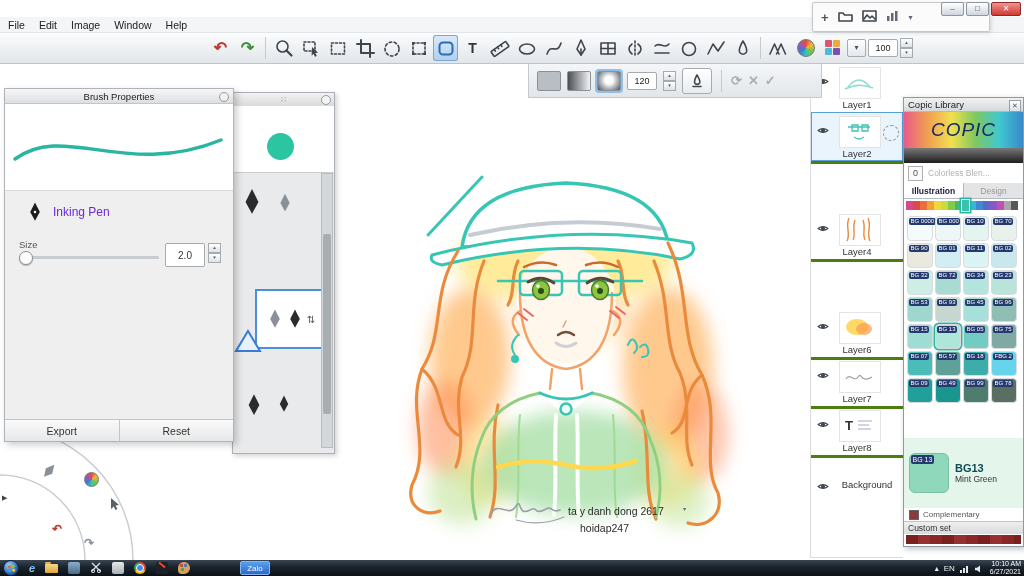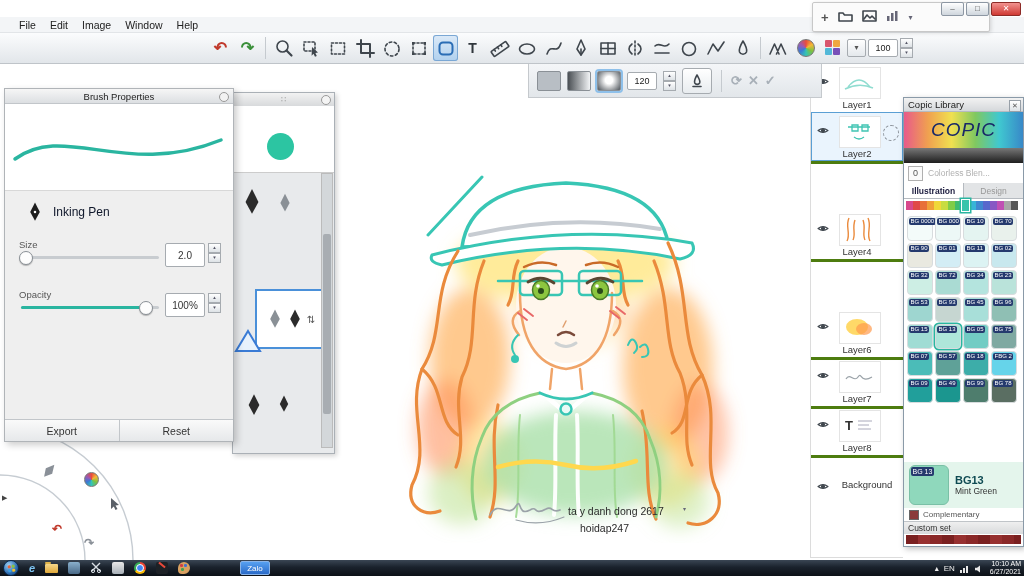--- a/index.html
+++ b/index.html
@@ -5,21 +5,21 @@
   html,body{margin:0;padding:0}
   body{font-family:"Liberation Sans",sans-serif;background:#9aa0a6}
   .screen{position:relative;width:1024px;height:576px;background:#fff;overflow:hidden}
 
   
   .titlebar{position:absolute;left:0;top:0;right:0;height:17px;background:linear-gradient(#f6f9fc,#dde6ef);border-bottom:1px solid #c3ccd6;display:flex;align-items:center;gap:5px;padding-left:5px;font-size:10.5px;color:#1a1a1a;z-index:20}
   .app-ico{width:10px;height:10px;background:linear-gradient(135deg,#26c2a8,#1187b5);border-radius:2px;flex:none}
   .win-btns{position:absolute;right:3px;top:2px;display:flex;gap:2px;z-index:60}
   .win-btn{width:21px;height:12px;border:1px solid #8d97a3;border-radius:2px;background:linear-gradient(#fff,#cfd6dd);color:#444;font-size:8px;line-height:11px;text-align:center}
   .win-btn.close{width:28px;background:linear-gradient(#f2928f,#cf3a34);border-color:#8d2b27;color:#fff}
-  .menubar{position:absolute;left:0;top:17px;right:0;height:15px;background:#f3f5f7;border-bottom:1px solid #e2e5e8;display:flex;align-items:center;padding-left:12px;font-size:10.5px;color:#222;z-index:19}
+  .menubar{position:absolute;left:0;top:17px;right:0;height:15px;background:#f3f5f7;border-bottom:1px solid #e2e5e8;display:flex;align-items:center;padding-left:1px;font-size:10.5px;color:#222;z-index:19}
   .menu-item{padding:0 7px}
 
   
   .toolbar{position:absolute;left:0;top:32px;right:0;height:31px;background:linear-gradient(#fcfdfe,#e2e6ea);border-bottom:1px solid #bfc4c9;display:flex;align-items:center;padding-left:208px;gap:2px;z-index:10}
   .tbtn{width:25px;height:26px;display:flex;align-items:center;justify-content:center;border-radius:3px;flex:none}
   .tbtn.sel{background:linear-gradient(#dceaf8,#b0d0ee);box-shadow:inset 0 0 0 1px #7aa7d4}
   .tsep{width:1px;height:22px;background:#c5cacf;margin:0 3px;flex:none}
   .ic{stroke:#3f464d;fill:none;stroke-width:1.6;stroke-linecap:round;stroke-linejoin:round}
   .glyph{font-size:16px;font-weight:bold;line-height:1}
   .glyph.red{color:#c0392b}.glyph.green{color:#3a8f3a}
@@ -64,21 +64,21 @@
   .pal-scroll{position:absolute;right:1px;top:80px;bottom:5px;width:10px;background:#d3d7da;border:1px solid #bbb}
   .pal-thumbtrack{position:absolute;left:1px;right:1px;top:60px;height:180px;background:#a8adb2;border-radius:2px}
   .pal-item{position:absolute}
 
   
   .props{position:absolute;left:4px;top:88px;width:228px;height:352px;background:#efefef;border:1px solid #b0b4b8;box-shadow:3px 3px 7px rgba(0,0,0,.2);z-index:16;font-size:10px;color:#333}
   .props-head{height:14px;background:linear-gradient(#f6f6f6,#dcdfe2);border-bottom:1px solid #c2c6ca;display:flex;align-items:center;justify-content:center;font-size:9.5px;color:#222;position:relative}
   .props-head .pdot{position:absolute;right:4px;top:2.5px;width:8px;height:8px;border:1px solid #999;border-radius:50%;background:#f2f2f2}
   .stroke-preview{height:86px;background:#fff;border-bottom:1px solid #d8d8d8}
   .brushname{display:flex;align-items:center;gap:10px;padding:10px 0 10px 22px}
-  .brushname .bn{font-size:12px;color:#0f172a}
+  .brushname .bn{font-size:12px;color:#6d28d9}
   .prow{padding:6px 14px 2px 14px;position:relative}
   .plabel{font-size:9.5px;color:#555;margin-bottom:6px}
   .ptrack{position:relative;width:138px;height:3px;background:#c8ccd0;border-radius:2px;margin:6px 0 8px 2px}
   .ptrack .fillpart{position:absolute;left:0;top:0;height:3px;background:#2ab5a0;border-radius:2px}
   .knob{position:absolute;top:-5px;width:12px;height:12px;border-radius:50%;background:#fdfdfd;border:1px solid #8a9096;box-shadow:0 1px 1px rgba(0,0,0,.25)}
   .pval{position:absolute;right:28px;top:10px;width:38px;height:22px;background:#fff;border:1px solid #a6abb0;border-radius:2px;display:flex;align-items:center;justify-content:center;font-size:10px}
   .pspin{position:absolute;right:12px;top:10px}
   .props-btns{position:absolute;left:0;right:0;bottom:0;height:21px;display:flex;border-top:1px solid #c2c6ca}
   .pbtn{flex:1;display:flex;align-items:center;justify-content:center;background:linear-gradient(#fafafa,#e6e8ea);font-size:10.5px;color:#333}
   .pbtn + .pbtn{border-left:1px solid #c2c6ca}
@@ -109,21 +109,21 @@
   .cl-tab.on{background:#fff;color:#224;border-right:1px solid #b5bac0;font-weight:bold}
   .cl-tab.off{background:#e2e4e6;color:#999}
   .cl-family{height:13px;display:flex;align-items:center;gap:0;padding:0 2px;flex:none}
   .fam{width:7px;height:9px}
   .fam.sel{outline:1.5px solid #fff;box-shadow:0 0 0 2.5px #2ab5a0;height:11px;z-index:2}
   .cl-grid{display:grid;grid-template-columns:repeat(4,26px);gap:2px;padding:4px 3px;flex:none}
   .cswatch{position:relative;height:23px;border-radius:4px;border:1px solid #d8dcde}
   .cswatch.sel{box-shadow:0 0 0 1.5px #2ab5a0}
   .cchip{position:absolute;left:1px;top:1px;font-size:6px;color:#fff;background:#253a6e;border-radius:2px;padding:0 1.5px;white-space:nowrap;line-height:7px}
   .cl-spacer{flex:1}
-  .cl-selected{height:46px;background:#e4f5ec;display:flex;align-items:center;gap:6px;padding:0 5px;flex:none}
+  .cl-selected{height:46px;background:#e4f5ec;display:flex;align-items:center;gap:6px;padding:12px 5px;flex:none}
   .big-swatch{position:relative;width:38px;height:38px;border-radius:6px;background:#8fd8bc;border:1px solid #7ac0a6;flex:none}
   .big-swatch .cchip{font-size:7px;line-height:9px}
   .sel-code{font-size:11px;font-weight:bold;color:#0e4a52}
   .sel-name{font-size:8.5px;color:#333}
   .cl-comp{height:13px;display:flex;align-items:center;gap:4px;padding:0 5px;font-size:8px;color:#555;flex:none}
   .comp-ico{width:8px;height:8px;background:#8a3a3a;border:1px solid #666}
   .cl-custom-h{height:12px;background:linear-gradient(#efefef,#d8dadc);border-top:1px solid #c0c4c8;display:flex;align-items:center;padding-left:4px;font-size:8.5px;color:#333;flex:none}
   .cl-custom-bar{height:9px;background:repeating-linear-gradient(90deg,#7a2020 0 12px,#973030 12px 24px,#8a2828 24px 36px);flex:none;margin:1px 2px 2px 2px}
 
   
@@ -468,32 +468,20 @@
       <div class="plabel">Size</div>
       <div class="ptrack">
           <span class="knob" style="left:-2px"></span>
         </div>
       <span class="pval">2.0</span>
       <span class="spin pspin">
           <b>▲</b>
           <b>▼</b>
         </span>
     </div>
-    <div class="prow" style="margin-top:14px">
-      <div class="plabel">Opacity</div>
-      <div class="ptrack">
-          <span class="fillpart" style="width:124px"></span>
-          <span class="knob" style="left:118px"></span>
-        </div>
-      <span class="pval">100%</span>
-      <span class="spin pspin">
-          <b>▲</b>
-          <b>▼</b>
-        </span>
-    </div>
     <div class="props-btns">
       <span class="pbtn">Export</span>
       <span class="pbtn">Reset</span>
     </div>
   </div>
 
   <div class="layers-toolbar">
     <span class="lt-glyph">+</span>
     <span><svg width="15" height="12" class="ic">
           <path d="M1,3 h4 l1.5,2 H14 v6 H1 Z"></path>

